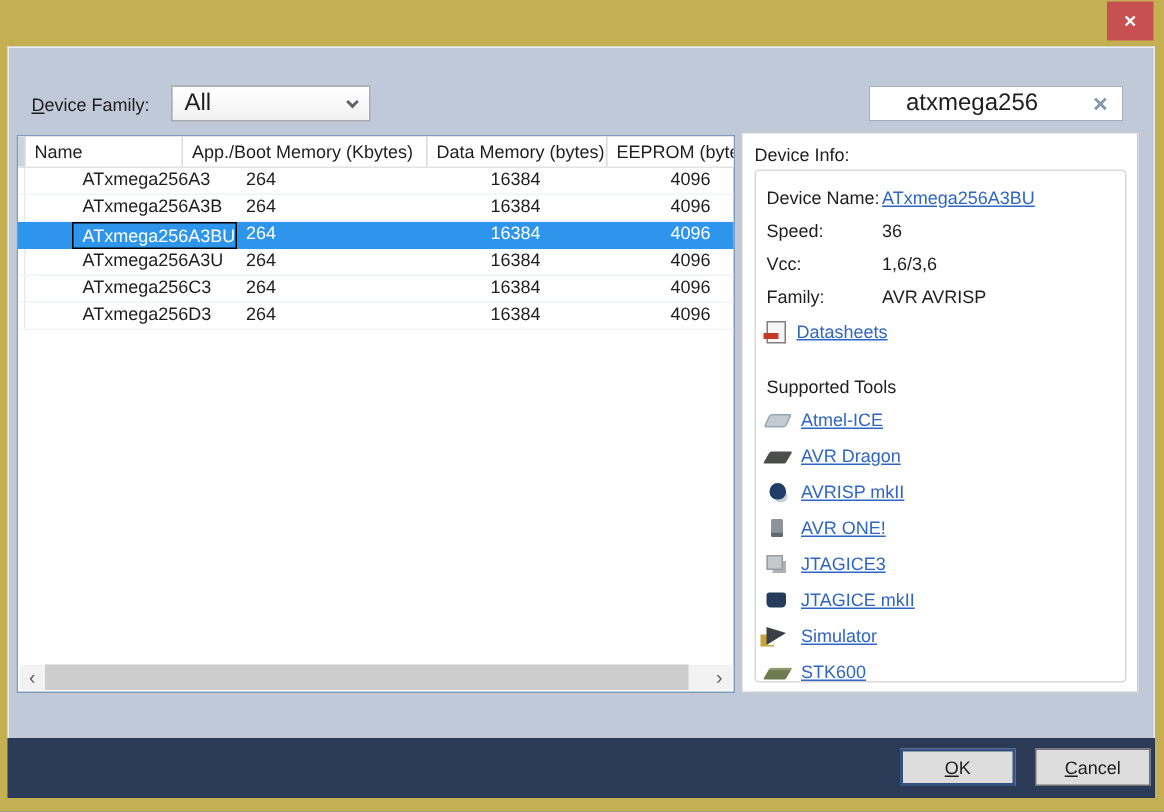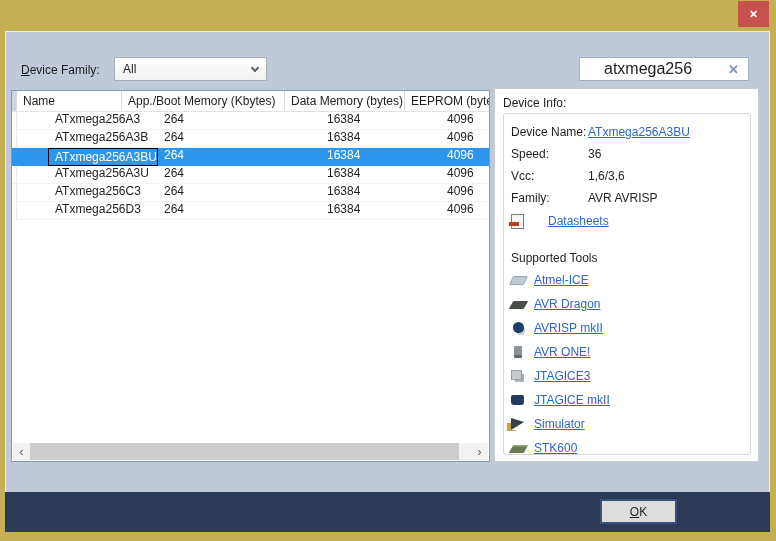--- a/index.html
+++ b/index.html
@@ -14,23 +14,23 @@
   .titlebar { position:absolute; top:0; left:0; right:0; height:31px; }
   .titlebar .title { display:block; text-align:center; line-height:29px; font-size:13px; color:#3A3A3A;margin-top:46px; }
   .close-btn { position:absolute; top:1px; right:7px; width:31px; height:26px; background:#C75050;
                display:flex; align-items:center; justify-content:center; cursor:pointer; }
   .close-btn span { color:#FFFFFF; font-size:11px; font-weight:bold; }
   
   .content { position:absolute; left:5px; top:31px; width:765px; height:461px;
              background:#BFC9D8; border:1px solid #E9EEF4; border-bottom:none; }
   .lbl-device-family { position:absolute; left:15px; top:31px; font-size:12px; }
   .mn { text-decoration:underline; }
-  .combo { position:absolute; left:108px; top:25px; width:153px; height:24px;
+  .combo { position:absolute; left:108px; top:25px; width:133px; height:24px;
            background:linear-gradient(#FFFFFF,#F1F1F1); border:1px solid #A9ACB1;
-           font-size:12px; display:flex; align-items:center; padding:0 8px; cursor:default; }
+           font-size:16px; display:flex; align-items:center; padding:0 8px; cursor:default; }
   .combo .chev { margin-left:auto; width:6px; height:6px; border-right:2px solid #5E6369;
                  border-bottom:2px solid #5E6369; transform:rotate(45deg); margin-top:-3px; }
   .searchbox { position:absolute; left:573px; top:25px; width:170px; height:24px;
                background:#FFFFFF; border:1px solid #A2AFBE; display:flex; align-items:center; }
   .searchbox input { border:none; outline:none; flex:1; min-width:0; font-size:16px; padding:0 24px;
                      font-family:inherit; color:#1E1E1E; background:transparent; }
   .search-clear { color:#7E95B1; font-size:13px; font-weight:bold; padding:0 9px 0 4px; cursor:pointer; }
   
   .table { position:absolute; left:5px; top:58px; width:479px; height:372px;
            background:#FFFFFF; border:1px solid #7E9CB8; font-size:12px; }
@@ -56,21 +56,21 @@
   .scroll-thumb { height:17px; flex:1; background:#CDCDCD; margin-right:12px; cursor:pointer; }
   
   .info-panel { position:absolute; left:488px; top:56px; width:265px; height:374px;
                 background:#FFFFFF; border:1px solid #C9CDD2; font-size:12px; }
   .info-heading { padding:7px 0 0 8px; }
   .info-box { position:absolute; left:8px; right:7px; top:24px; bottom:6px;
               border:1px solid #D8D8D8; border-radius:3px; padding:7px 4px 0 7px; overflow:hidden; }
   .field { display:flex; height:22px; align-items:center; }
   .flabel { width:77px; flex:none; }
   .link { color:#2F66C3; text-decoration:underline; cursor:pointer; white-space:nowrap; }
-  .ds-row { display:flex; align-items:center; height:24px; gap:24px; }
+  .ds-row { display:flex; align-items:center; height:24px; gap:7px; }
   .pdf-icon { width:13px; height:15px; background:#F6F6F6; border:1px solid #7F7F7F; position:relative; flex:none; }
   .pdf-icon::after { content:""; position:absolute; left:-3px; right:4px; top:7px; height:4px; background:#C23B22; }
   .tools-heading { margin-top:15px; height:20px; display:flex; align-items:center; }
   .tool { display:flex; align-items:center; height:24px; gap:8px; }
   .tool-icon { width:15px; height:14px; position:relative; flex:none; }
   .i-atmel-ice   { background:#C2CBD1; border:1px solid #93A6B2; height:9px; margin-top:3px; transform:skewX(-25deg); border-radius:2px; }
   .i-avr-dragon  { background:#4A4F4A; height:8px; margin-top:4px; transform:skewX(-30deg); border-radius:1px; }
   .i-avrisp      { background:#1F3D66; width:11px; height:11px; margin:1px 0 0 2px; border-radius:50% 50% 45% 45%; box-shadow:2px 3px 0 -1px #C9CFD6; }
   .i-avr-one     { background:#8C9499; width:8px; height:12px; margin:1px 0 0 3px; border-radius:1px; border-bottom:3px solid #5F6A70; }
   .i-jtagice3    { background:#C5C9CC; border:1px solid #989CA0; width:11px; height:10px; margin-top:1px; box-shadow:3px 3px 0 -1px #AEB3B7; }
@@ -239,15 +239,16 @@
             </span>
           <span class="link">STK600</span>
         </div>
       </div>
     </div>
 
   </div>
 
   <div class="footer">
     <button class="btn btn-ok"><span class="mn">O</span><span>K</span></button>
+    <button class="btn btn-cancel"><span class="mn">C</span><span>ancel</span></button>
   </div>
 
 </div>
 
 </body></html>

